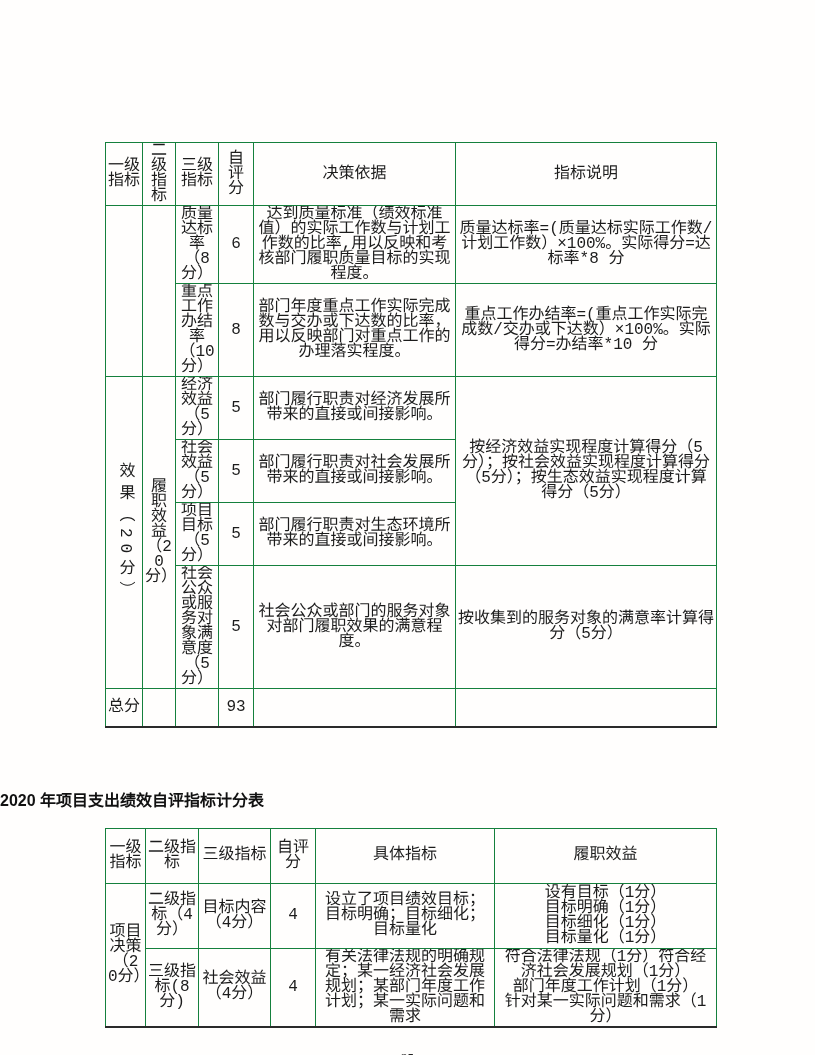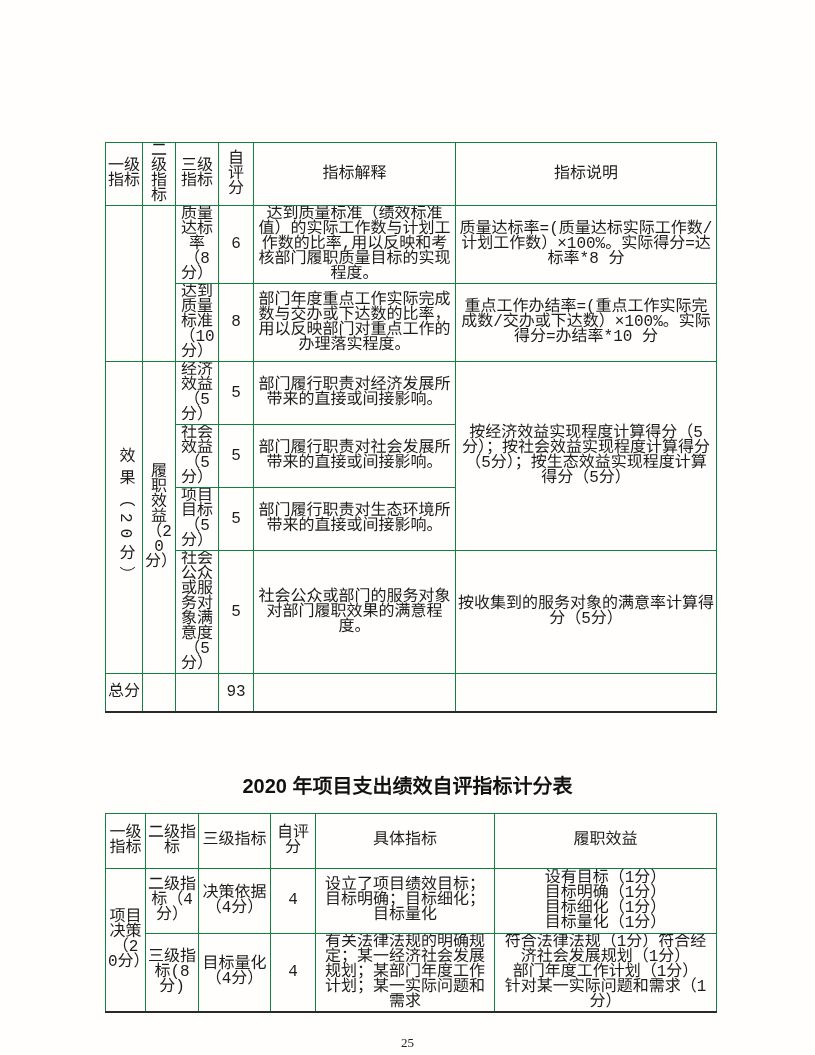--- a/index.html
+++ b/index.html
@@ -30,23 +30,22 @@
   .t1{margin-top:142px;border-bottom:2px solid #2a2a2a;}
   .t2{margin-top:14px;border-bottom:2px solid #2a2a2a;}
   .c{text-align:center;}
   .l{text-align:center;}
   .pre{white-space:pre-line;}
   .vwrap{writing-mode:vertical-lr;text-orientation:mixed;margin:0 auto;letter-spacing:6px;}
   .vcell{text-align:center;}
   .doc-title{
     font-family:"Liberation Sans","DejaVu Sans",sans-serif;
     font-weight:bold;
-    font-size:20px;
+    font-size:16px;
     line-height:26px;
-    text-align:center;
     margin:60px 0 0 0;
     color:#111;
   }
   .page-number{
     text-align:center;
     font-size:13px;
     margin-top:22px;
     color:#222;
   }
   
@@ -69,35 +68,35 @@
       <col style="width:35px">
         <col style="width:202px">
         <col style="width:261px">
     </colgroup>
     <tbody>
       <tr class="r-h1">
         <td class="c">一级指标</td>
         <td class="c">二级指标</td>
         <td class="c">三级指标</td>
         <td class="c">自评分</td>
-        <td class="c">指标解释</td>
+        <td class="c">决策依据</td>
         <td class="c">指标说明</td>
       </tr>
 
       <tr class="r1">
         <td rowspan="2"></td>
         <td rowspan="2"></td>
         <td class="c">质量达标率（8分）</td>
         <td class="c">6</td>
         <td class="l">达到质量标准（绩效标准值）的实际工作数与计划工作数的比率,用以反映和考核部门履职质量目标的实现程度。</td>
         <td class="l">质量达标率=(质量达标实际工作数/计划工作数）×100%。实际得分=达标率*8 分</td>
       </tr>
 
       <tr class="r2">
-        <td class="c">达到质量标准（10分）</td>
+        <td class="c">重点工作办结率（10分）</td>
         <td class="c">8</td>
         <td class="l">部门年度重点工作实际完成数与交办或下达数的比率，用以反映部门对重点工作的办理落实程度。</td>
         <td class="l">重点工作办结率=(重点工作实际完成数/交办或下达数）×100%。实际得分=办结率*10 分</td>
       </tr>
 
       <tr class="r3">
         <td rowspan="4" class="vcell">
           <div class="vwrap">效果（20分）</div>
         </td>
         <td rowspan="4" class="c">履职效益（20分）</td>
@@ -154,32 +153,32 @@
         <td class="c">二级指标</td>
         <td class="c">三级指标</td>
         <td class="c">自评分</td>
         <td class="c">具体指标</td>
         <td class="c">履职效益</td>
       </tr>
 
       <tr class="s1">
         <td rowspan="2" class="c">项目决策（20分）</td>
         <td class="c">二级指标（4分）</td>
-        <td class="c">决策依据（4分）</td>
+        <td class="c">目标内容（4分）</td>
         <td class="c">4</td>
         <td class="l">设立了项目绩效目标；目标明确；目标细化；目标量化</td>
         <td class="l pre">设有目标（1分）
 目标明确（1分）
 目标细化（1分）
 目标量化（1分）</td>
       </tr>
 
       <tr class="s2">
         <td class="c">三级指标(8分)</td>
-        <td class="c">目标量化（4分）</td>
+        <td class="c">社会效益（4分）</td>
         <td class="c">4</td>
         <td class="l">有关法律法规的明确规定；某一经济社会发展规划；某部门年度工作计划；某一实际问题和需求</td>
         <td class="l pre">符合法律法规（1分）符合经济社会发展规划（1分）
 部门年度工作计划（1分）
 针对某一实际问题和需求（1分）</td>
       </tr>
     </tbody>
   </table>
 
   <div class="page-number">25</div>

